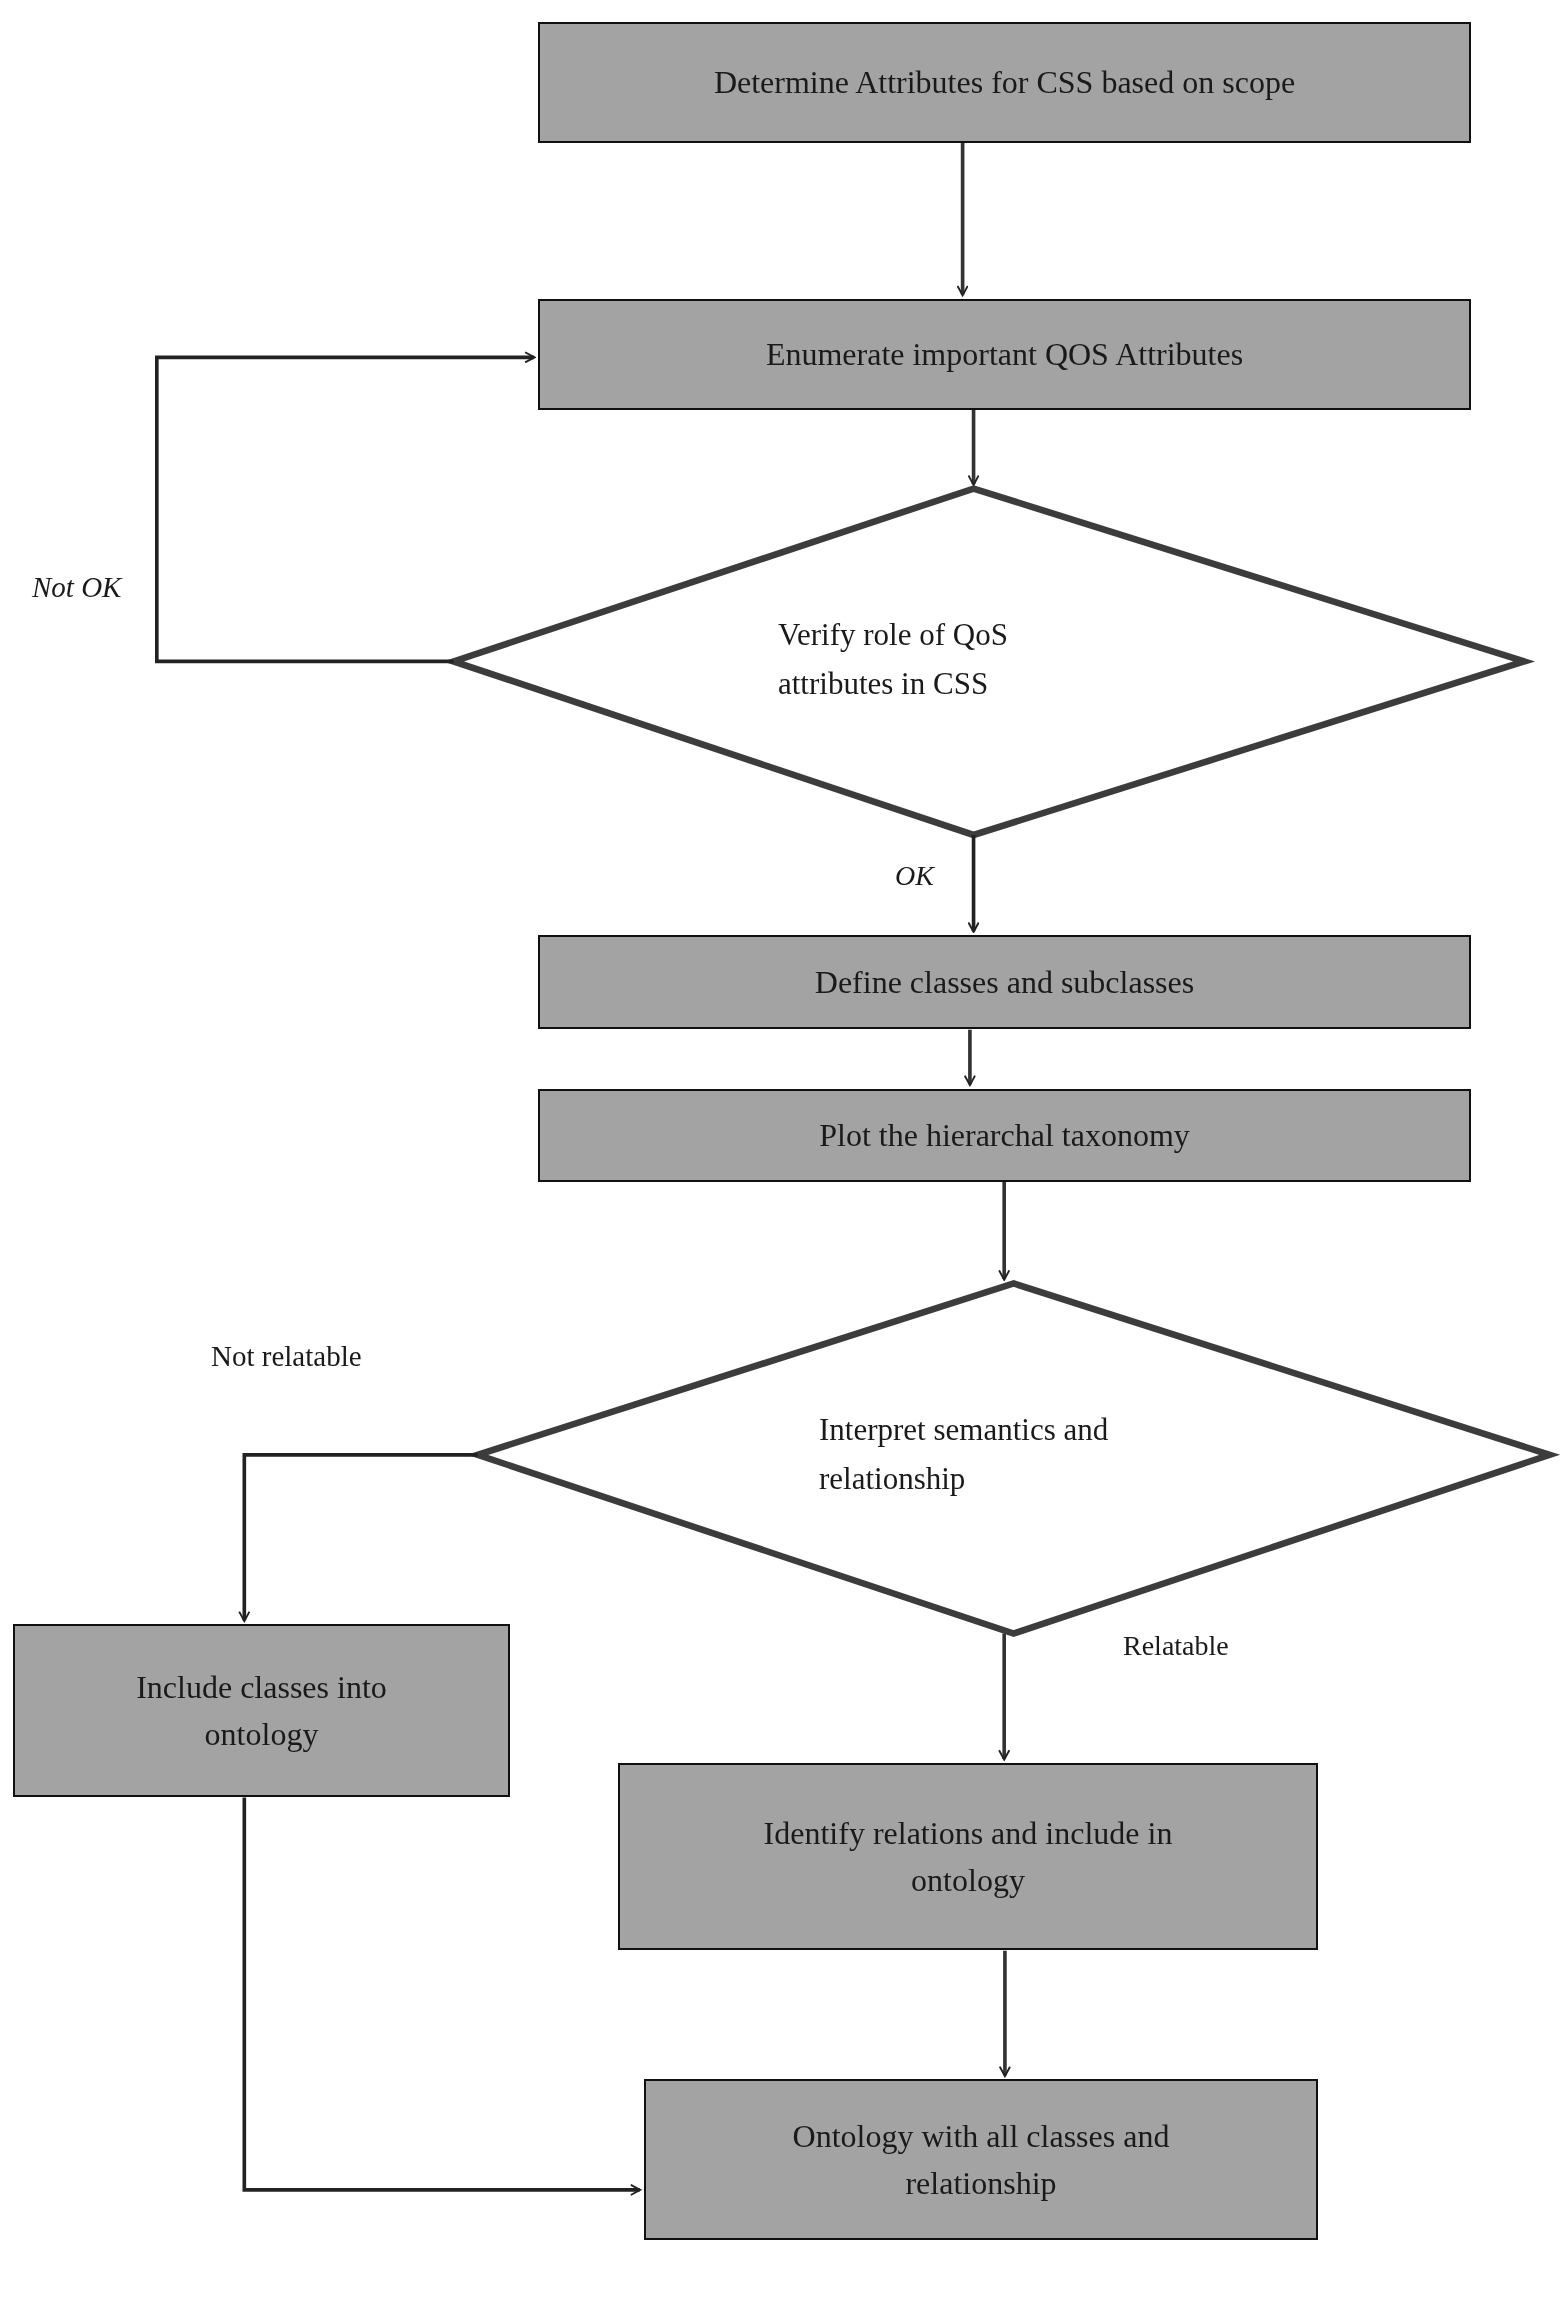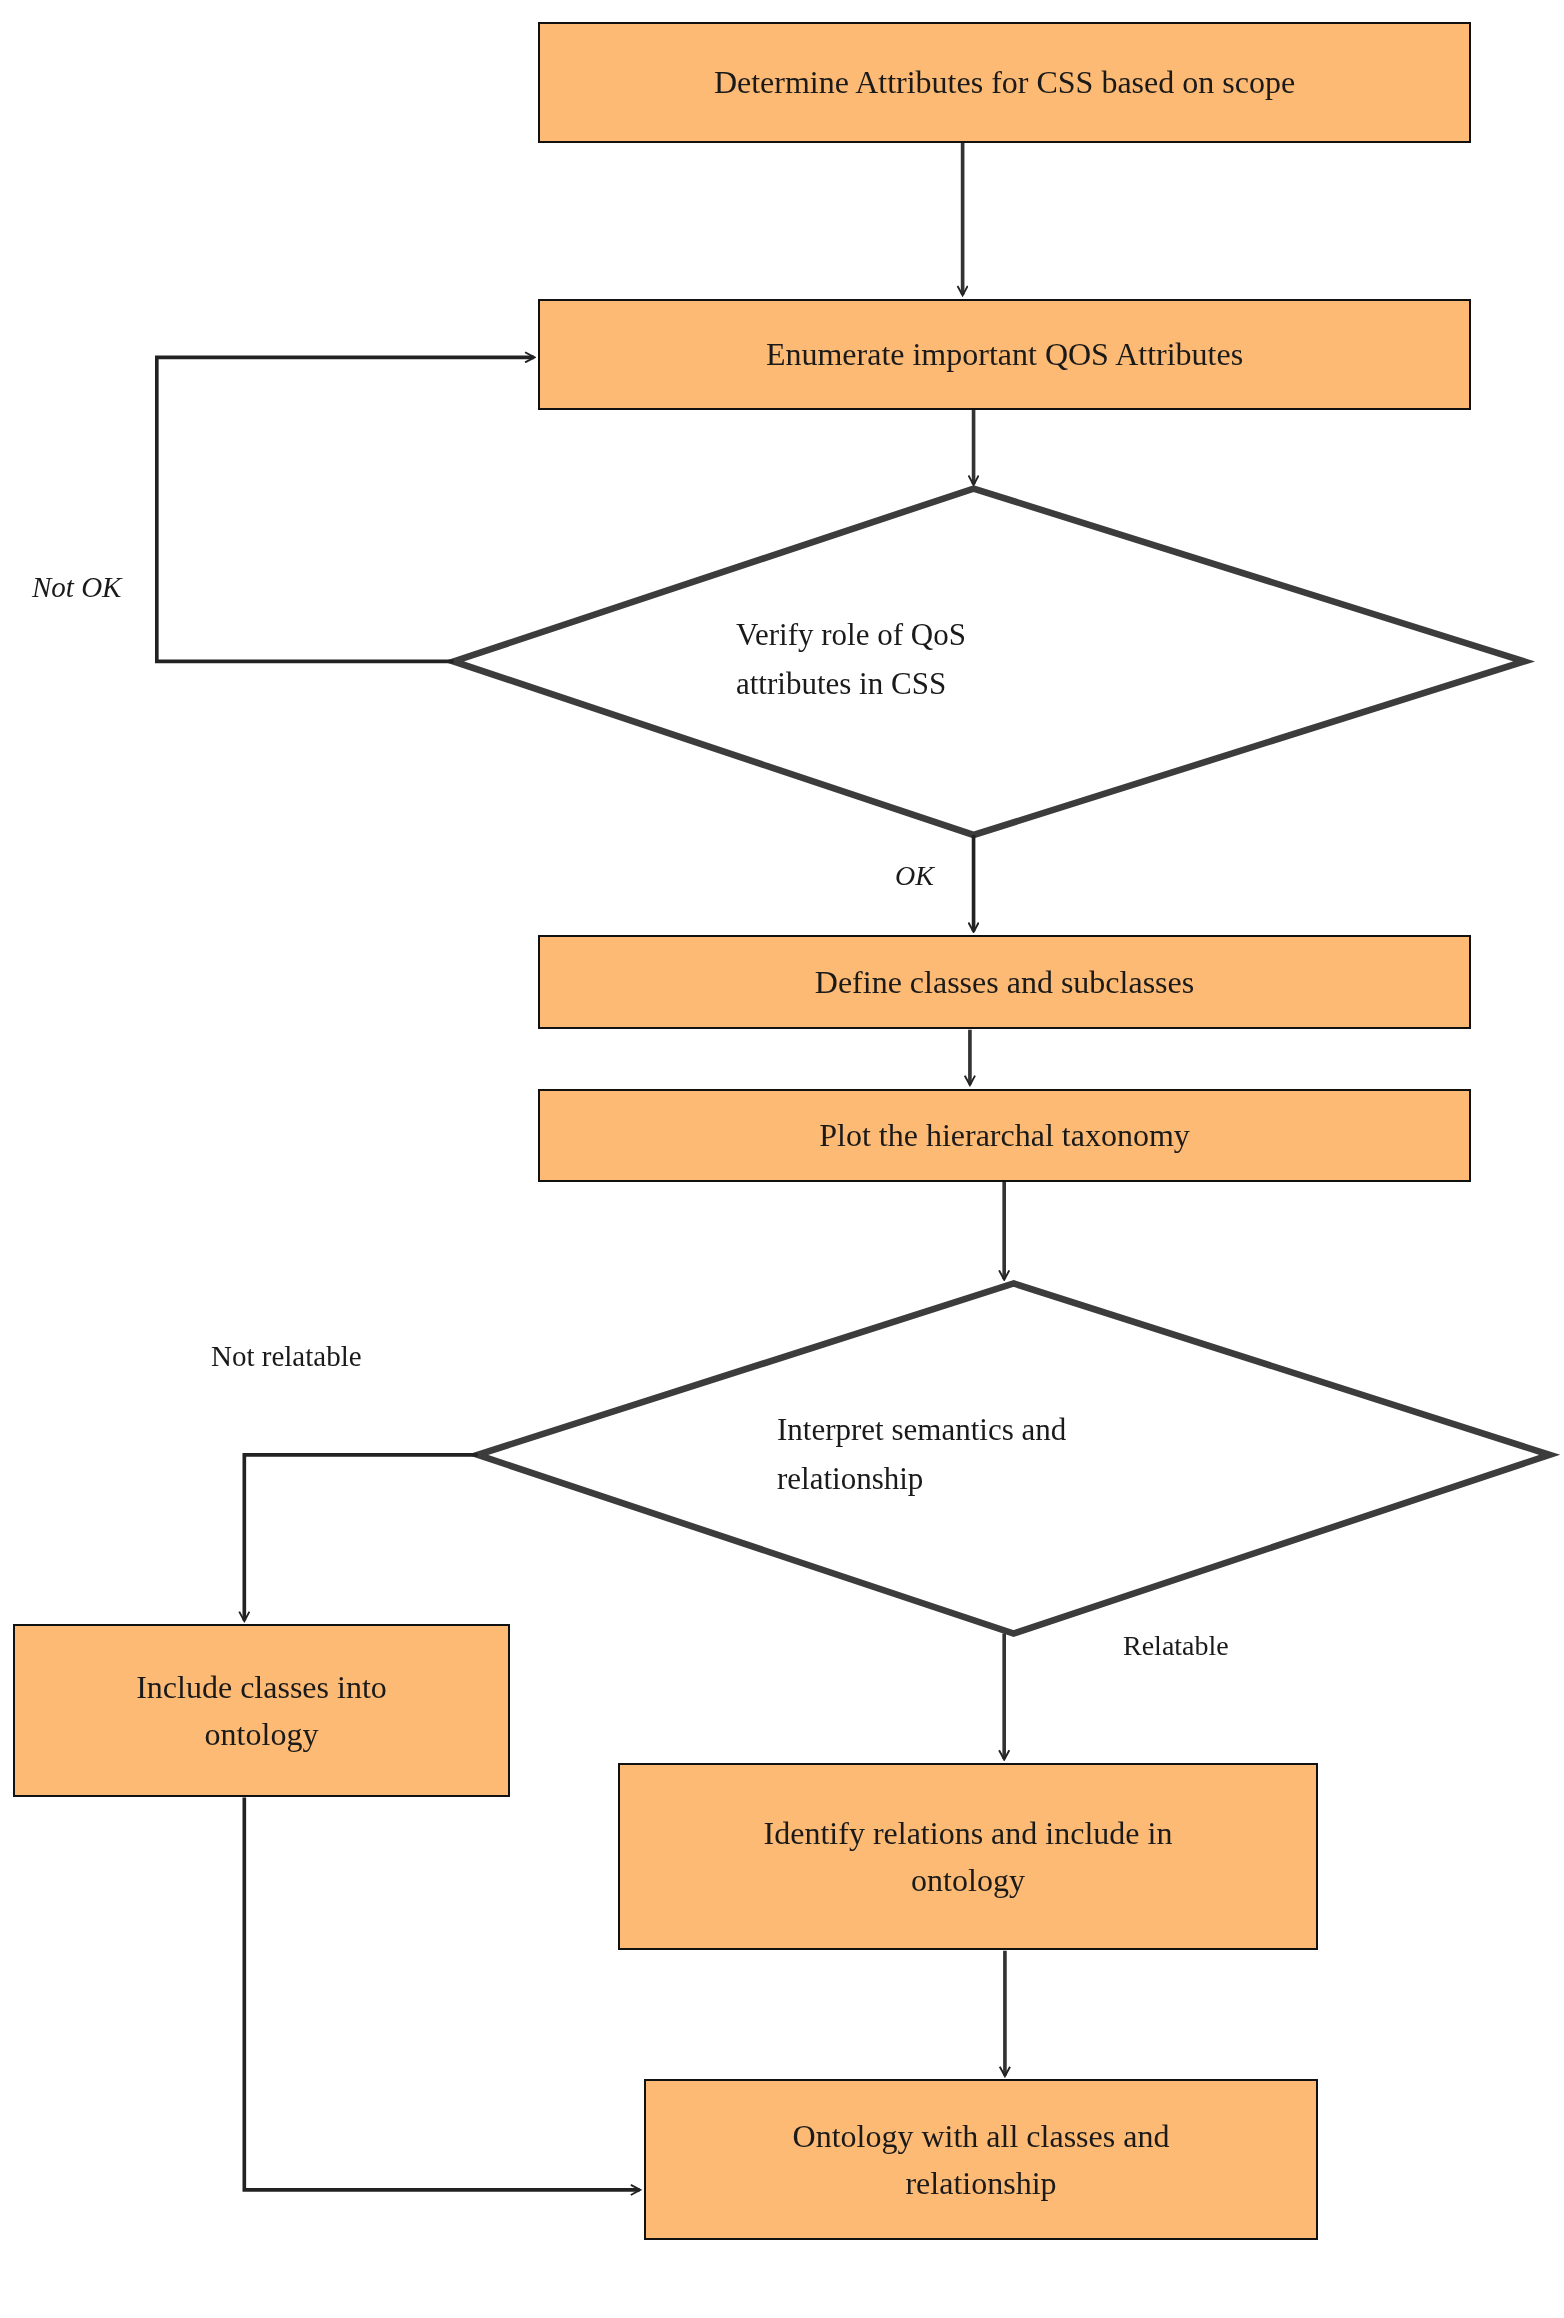--- a/index.html
+++ b/index.html
@@ -1,25 +1,25 @@
 <!DOCTYPE html>
 <html style="font-size:11.7px"><head>
 <meta charset="utf-8">
 <style>
   html,body{margin:0;padding:0;background:#ffffff;}
   body{width:1565px;height:2319px;position:relative;overflow:hidden;
        font-family:"Liberation Serif", serif;color:#1a1a1a;}
   #stage{position:absolute;left:0;top:0;width:1565px;height:2319px;}
   #wires{position:absolute;left:0;top:0;width:1565px;height:2319px;}
   .node{position:absolute;box-sizing:border-box;display:flex;align-items:center;
-        justify-content:center;text-align:center;background:#fdba74;}
+        justify-content:center;text-align:center;background:#a3a3a3;}
   .proc{border:2.9px solid #111111;}
   .proc .txt{padding:0 10.2px;line-height:1.45;}
   .dtxt{position:absolute;display:flex;align-items:center;justify-content:flex-start;
-        text-align:left;line-height:1.55;}
+        text-align:left;line-height:1.55;margin-left:42px;}
   .edgelabel{position:absolute;white-space:nowrap;line-height:1;}
   .t44{font-size:32px;}
   .t42{font-size:31px;}
   .t40{font-size:29px;}
   .t38{font-size:28px;}
 </style>
 </head>
 <body>
 
 <div id="stage">

